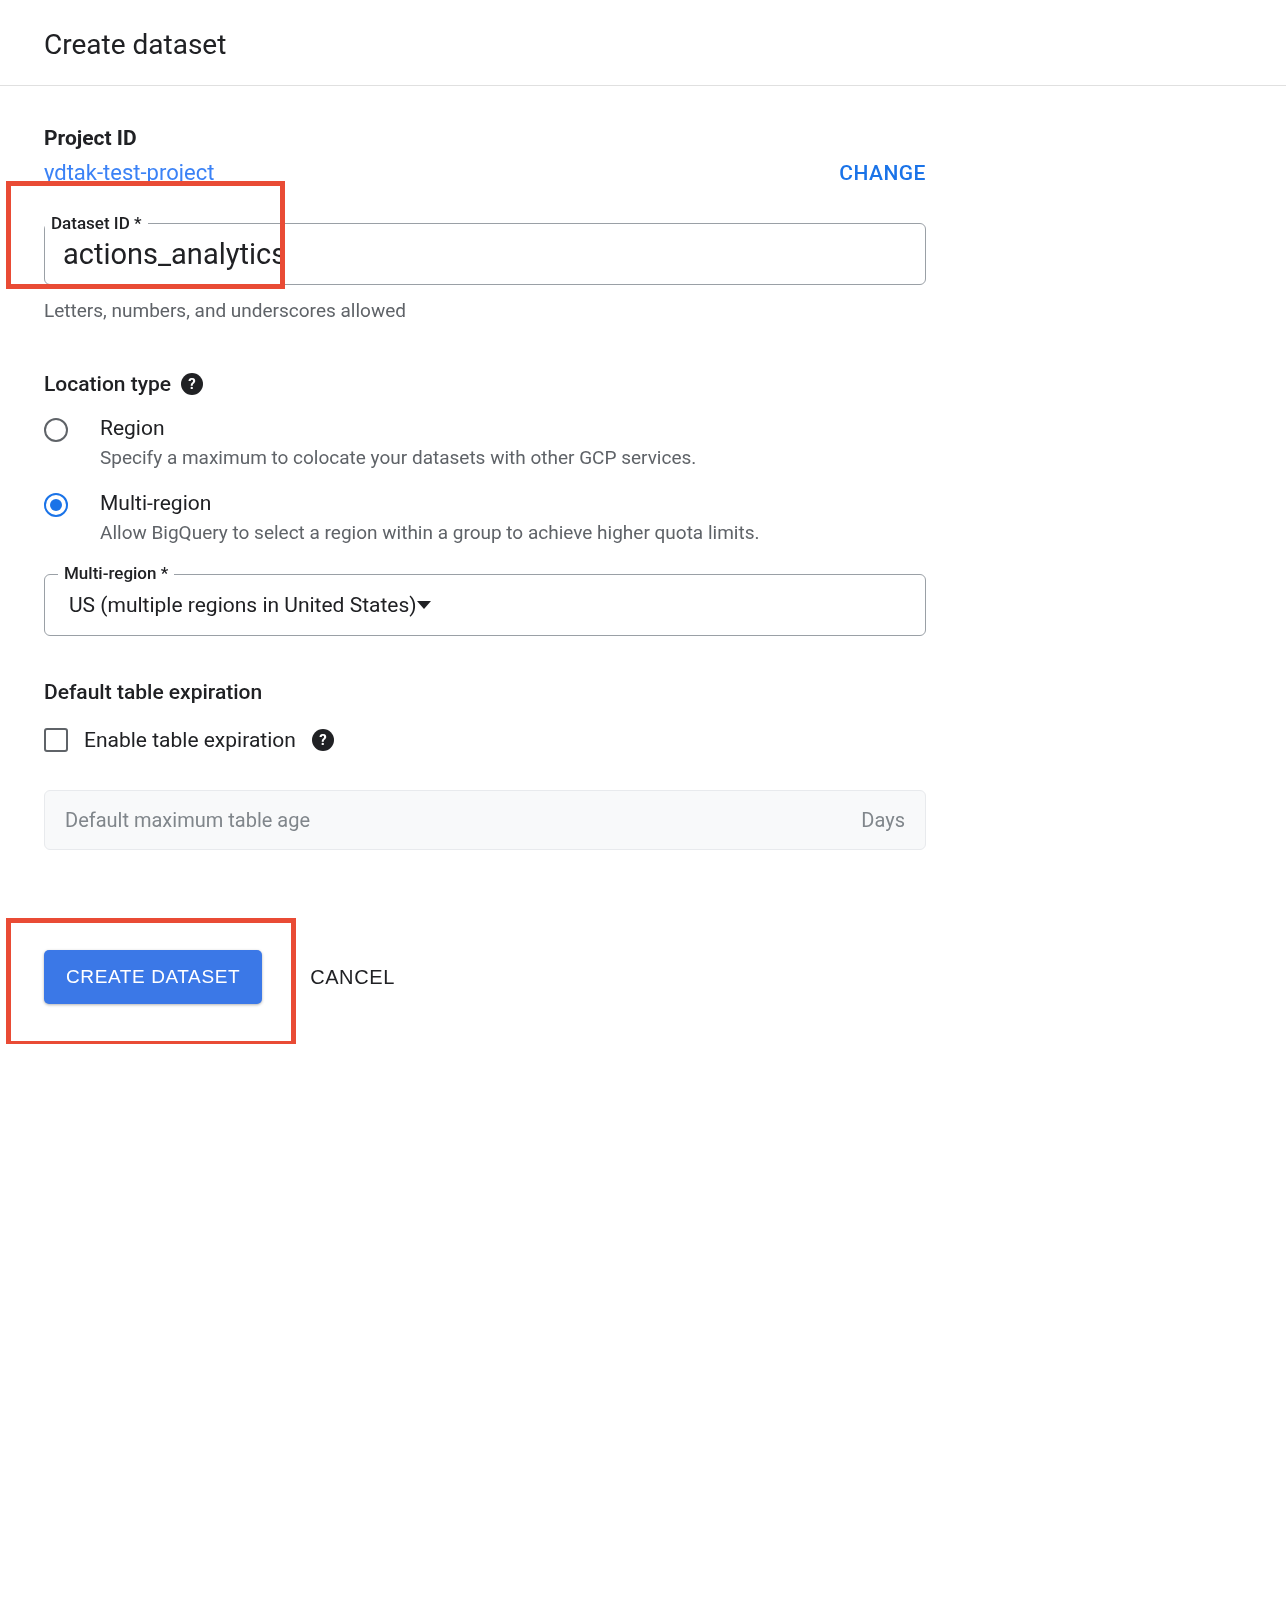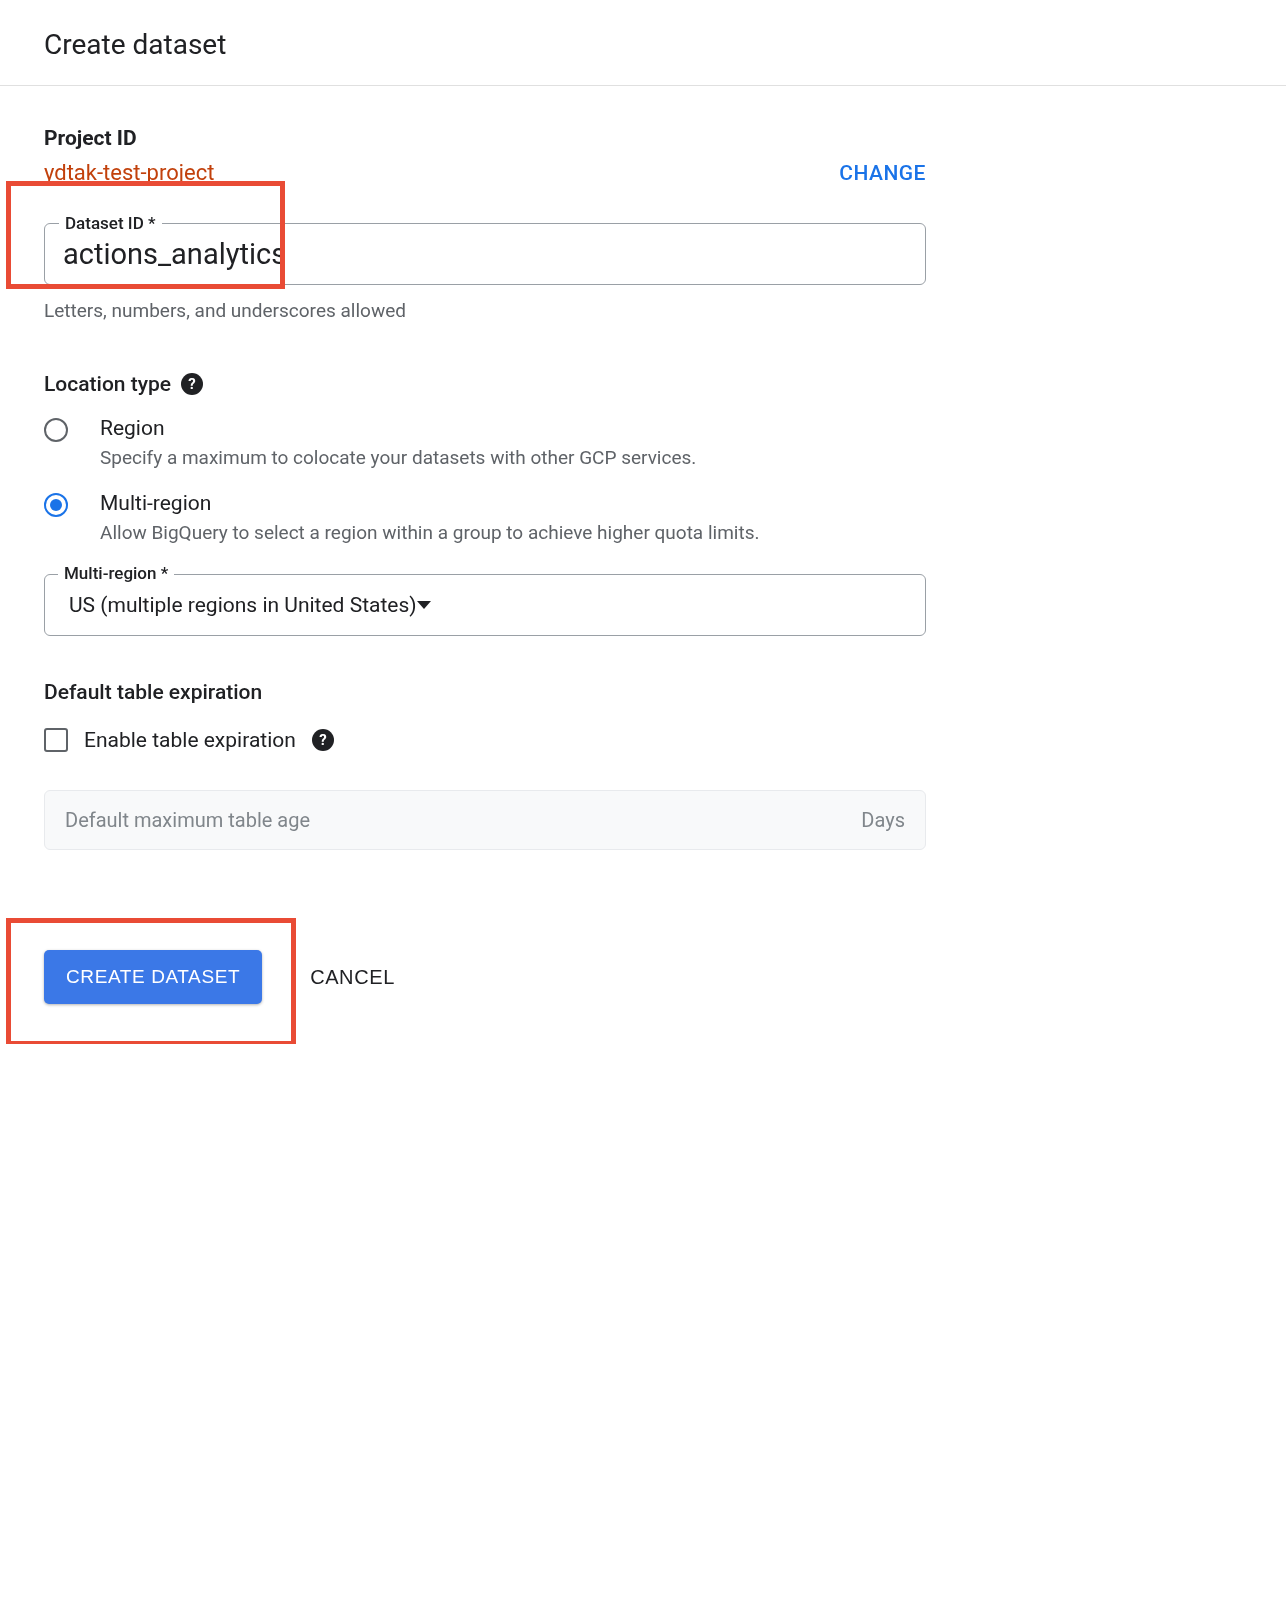--- a/index.html
+++ b/index.html
@@ -29,21 +29,21 @@
   }
   .project-id-label {
     font-size: 21px;
     font-weight: 700;
     color: #202124;
     margin-bottom: 10px;
   }
   .project-id-value {
     font-size: 22px;
     font-weight: 400;
-    color: #c2410c;
+    color: #3b82f6;
   }
   .change-link {
     color: #1a73e8;
     font-size: 21px;
     font-weight: 500;
     letter-spacing: 0.5px;
     cursor: pointer;
   }
   .highlight-box-1 {
     position: absolute;
@@ -63,21 +63,21 @@
     width: 100%;
     border: 1px solid #9aa0a6;
     border-radius: 6px;
     position: relative;
     padding: 0;
     height: 62px;
   }
   .outlined-label {
     position: absolute;
     top: -11px;
-    left: 14px;
+    left: 0;
     background: #fff;
     padding: 0 6px;
     font-size: 17px;
     font-weight: 500;
     color: #202124;
   }
   .outlined-input .input-inner {
     border: none;
     outline: none;
     width: 100%;

